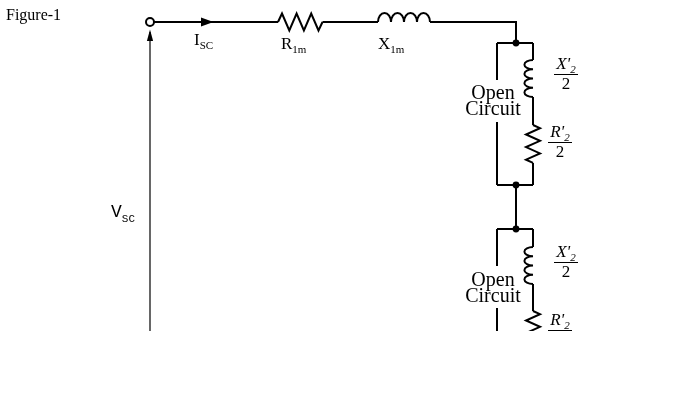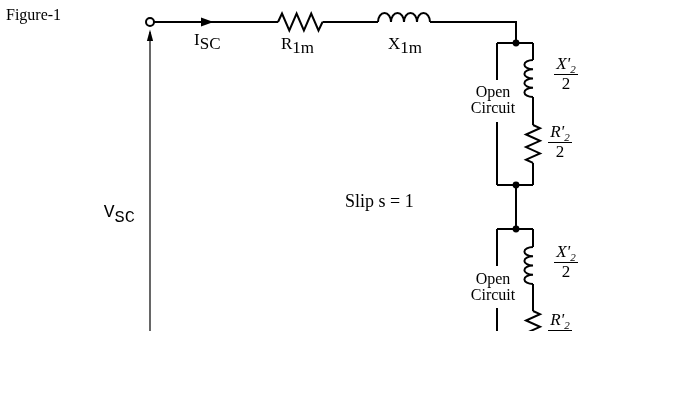--- a/index.html
+++ b/index.html
@@ -3,26 +3,26 @@
 <meta charset="utf-8">
 <style>
   html,body { margin:0; padding:0; background:#ffffff; }
   .stage {
     position:relative; width:700px; height:331px; background:#ffffff;
     font-family:"Liberation Serif","DejaVu Serif",serif; color:#000;
     overflow:hidden;
   }
   .stage svg { position:absolute; left:0; top:0; }
   .lbl { position:absolute; font-size:17px; white-space:nowrap; line-height:1.1; }
-  .lbl sub { font-size:17px; line-height:0; }
+  .lbl sub { font-size:11px; line-height:0; }
   .title { font-size:16px; }
   .vsc { font-size:18px; width:34px; text-align:right; }
   .slip { font-size:18px; }
   .comp { width:44px; }
-  .open { width:64px; text-align:center; font-size:16px; line-height:16px; }
+  .open { width:64px; text-align:center; font-size:20px; line-height:16px; }
   .frac { position:absolute; text-align:center; font-size:17px; line-height:1.05; min-width:26px; }
   .frac .num { display:inline-block; border-bottom:1.6px solid #000; padding:0 2px 1px 2px;font-style:italic; }
   .frac .den { display:block; }
   .frac sub { font-size:11px; line-height:0; }
 </style>
 </head>
 <body>
 
 <div class="stage">
 
@@ -80,29 +80,28 @@
   <div class="lbl title" style="left:6px; top:6px;">Figure-1</div>
 
   <div class="lbl" style="left:194px; top:31px;">
     <span>I</span><sub>SC</sub>
   </div>
 
   <div class="lbl comp" style="left:281px; top:35px;">
     <span>R</span><sub>1m</sub>
   </div>
 
-  <div class="lbl comp" style="left:388px; top:35px;">
+  <div class="lbl comp" style="left:378px; top:35px;">
     <span>X</span><sub>1m</sub>
   </div>
 
   <div class="lbl vsc" style="left:101px; top:203px;font-family:Liberation Mono, monospace;">
     <span>V</span><sub>SC</sub>
   </div>
 
-  <div class="lbl slip" style="left:345px; top:192px;">Slip s = 1</div>
 
   <div class="lbl open" style="left:461px; top:84px;">
     <span>Open</span><br>
     <span>Circuit</span>
   </div>
 
   <div class="lbl open" style="left:461px; top:271px;">
     <span>Open</span><br>
     <span>Circuit</span>
   </div>

